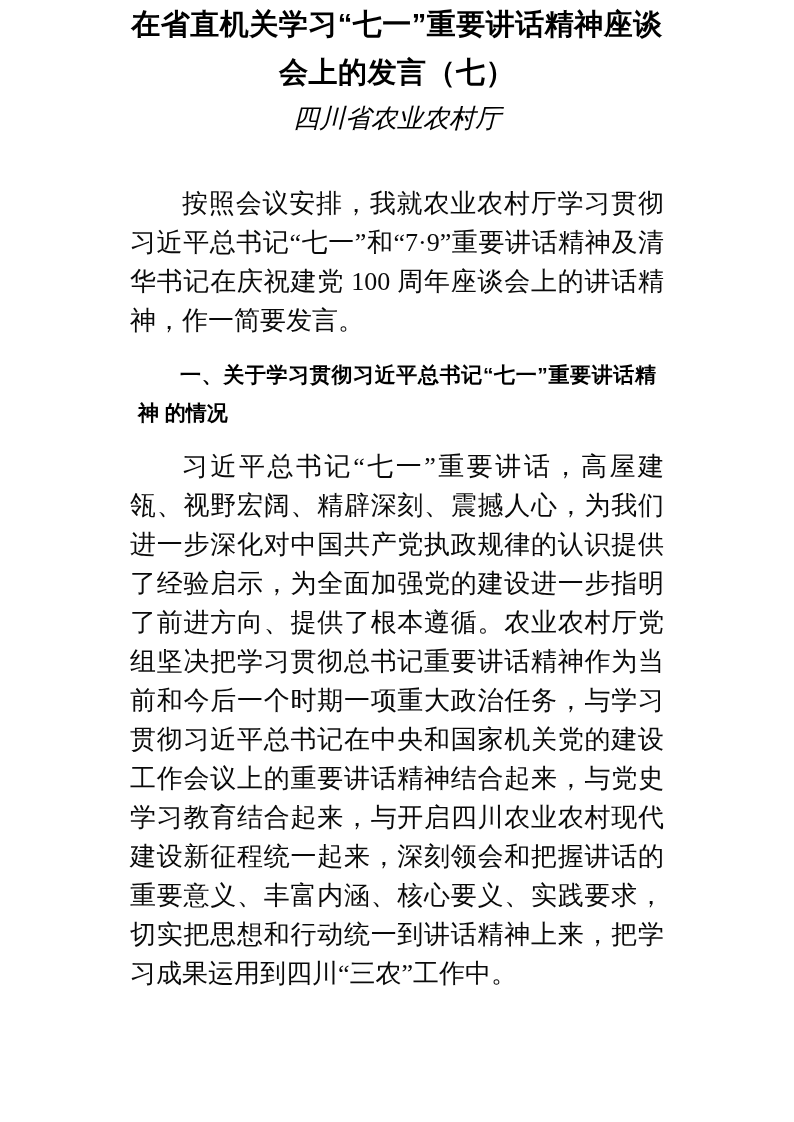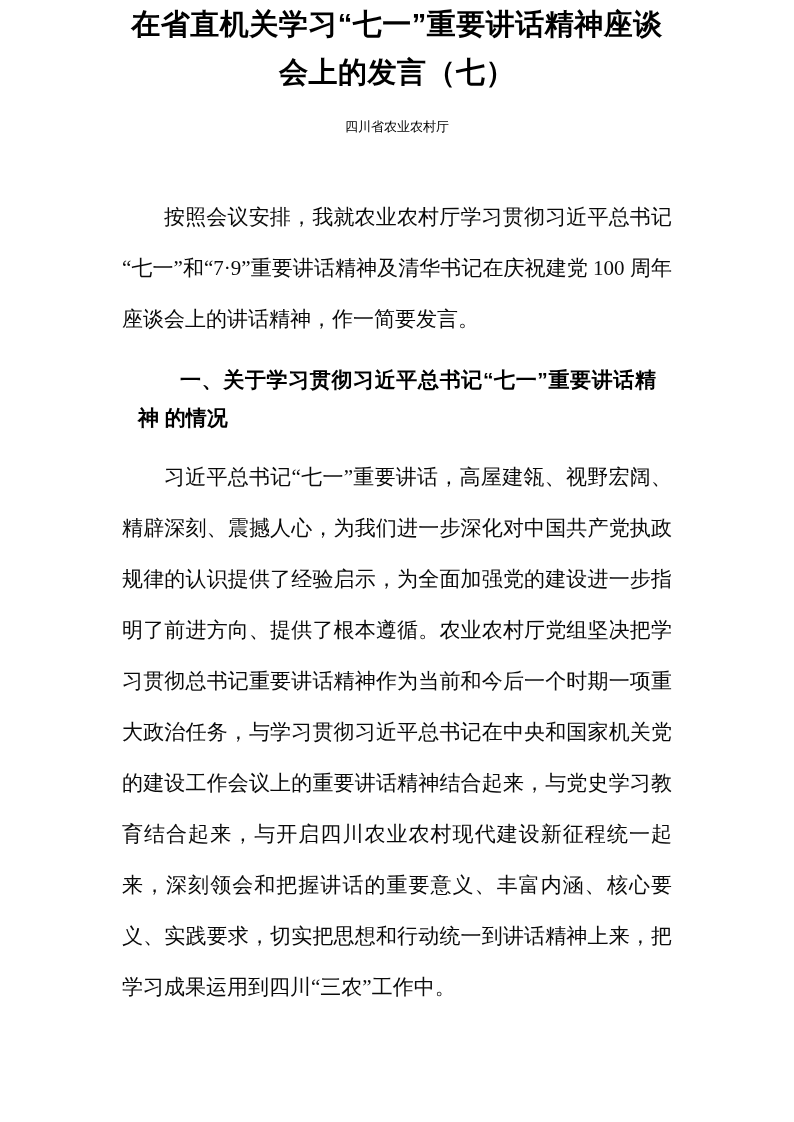--- a/index.html
+++ b/index.html
@@ -24,36 +24,37 @@
       font-weight: 700;
       font-size: 29px;
       line-height: 48px;
       text-align: center;
       letter-spacing: 0.5px;
       color: #000000;
       margin: 0;
     }
     .doc-author {
       font-family: "Liberation Serif", "DejaVu Serif", serif;
-      font-size: 13px;
+      font-size: 26px;
       line-height: 30px;
       text-align: center;
-      margin-top: 16px;
+      margin-top: 8px;
       color: #000000;
+      font-style: italic;
     }
     .doc-body {
       margin-top: 50px;
     }
     .body-para {
       font-family: "Liberation Serif", "DejaVu Serif", serif;
-      font-size: 21px;
-      line-height: 51px;
+      font-size: 26px;
+      line-height: 39px;
       text-align: justify;
       text-indent: 2em;
-      margin: 0;
+      margin: 8px;
       color: #0a0a0a;
     }
     .heading-para {
       font-family: "Liberation Sans", "DejaVu Sans", sans-serif;
       font-weight: 700;
       font-size: 21px;
       line-height: 37.5px;
       text-align: justify;
       text-indent: 2em;
       margin: 16px;

